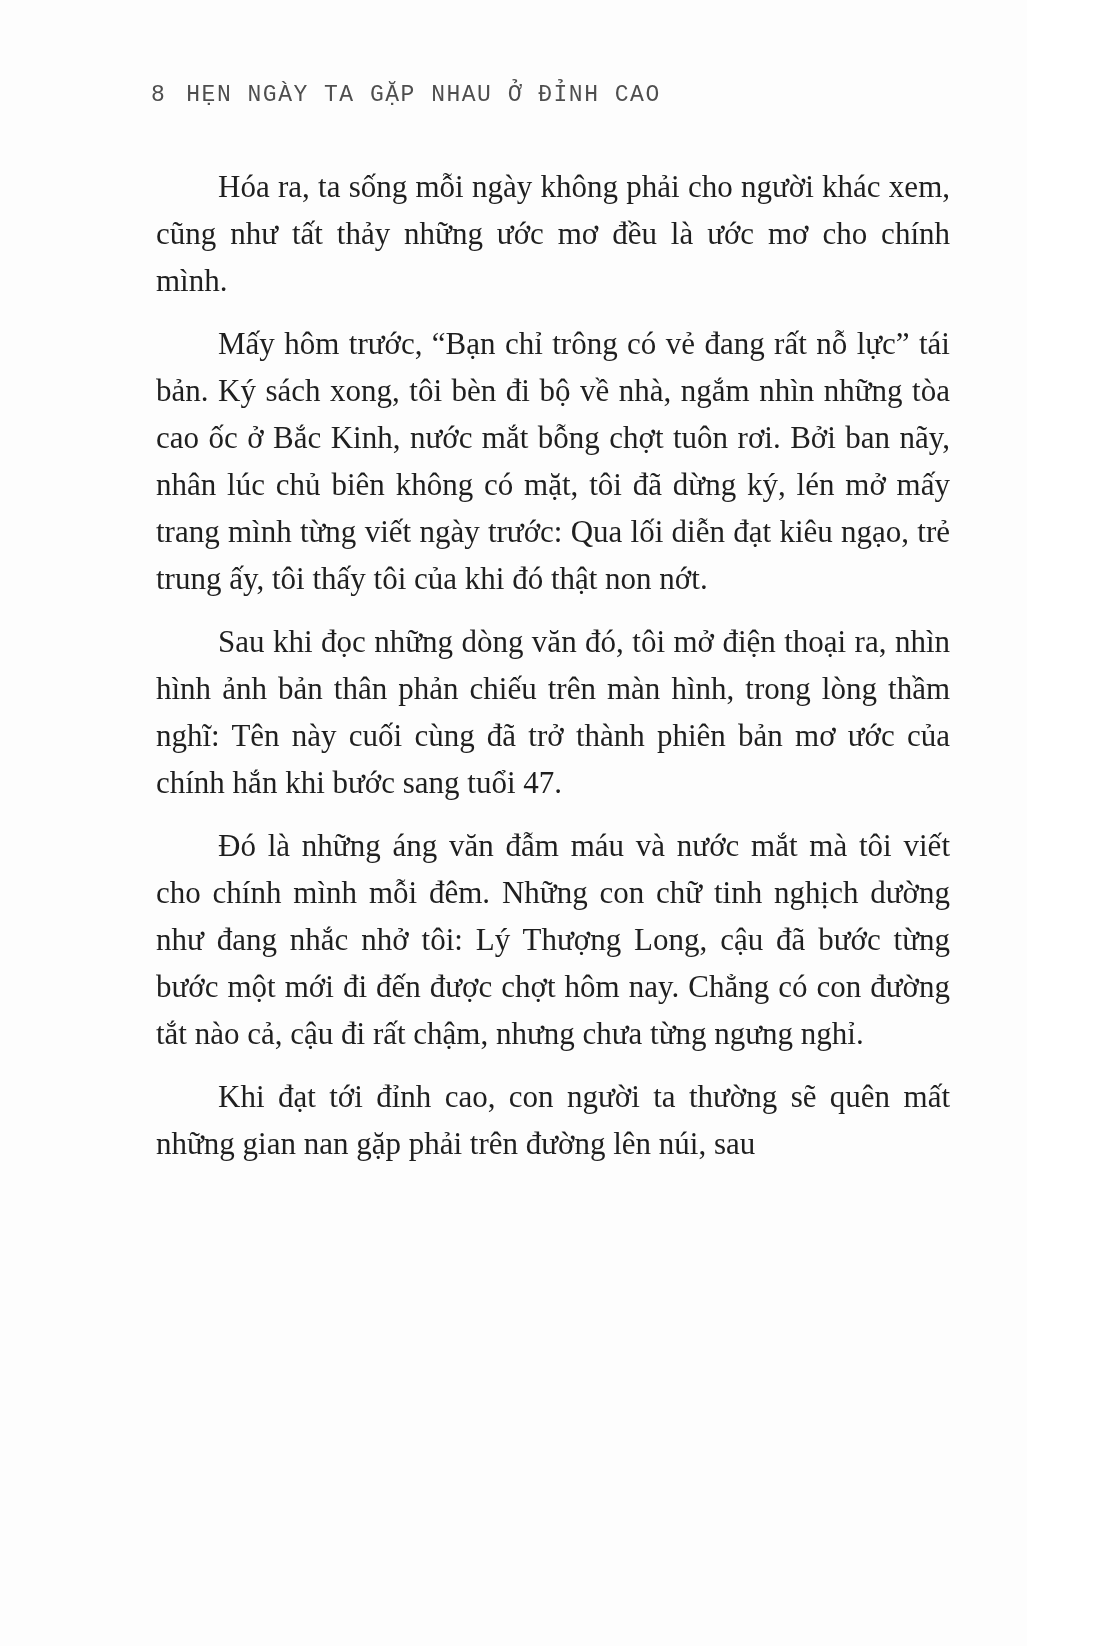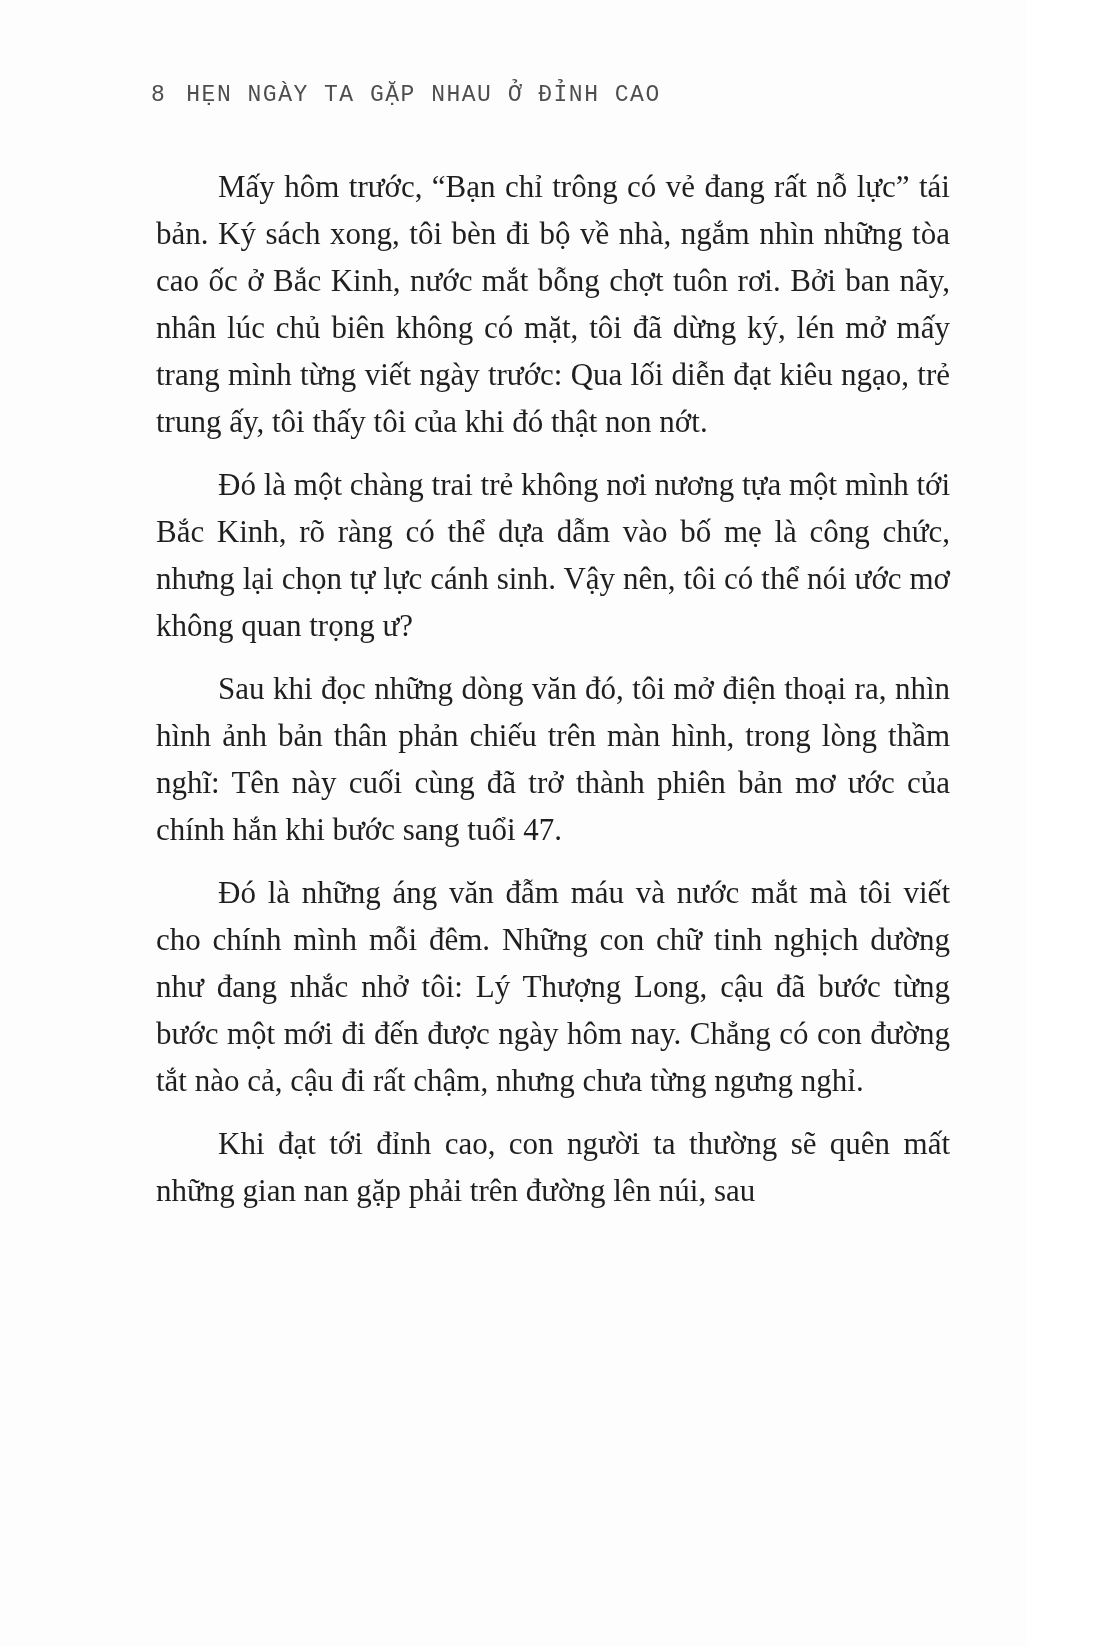--- a/index.html
+++ b/index.html
@@ -52,20 +52,20 @@
 </head>
 <body>
 
 <div class="page">
 
   <div class="running-header">
     <span class="page-number">8</span><span>HẸN NGÀY TA GẶP NHAU Ở ĐỈNH CAO</span>
   </div>
 
   <div class="body-text">
+    <p>Hóa ra, ta sống mỗi ngày không phải cho người khác xem, cũng như tất thảy những ước mơ đều là ước mơ cho chính mình.</p>
     <p>Mấy hôm trước, “Bạn chỉ trông có vẻ đang rất nỗ lực” tái bản. Ký sách xong, tôi bèn đi bộ về nhà, ngắm nhìn những tòa cao ốc ở Bắc Kinh, nước mắt bỗng chợt tuôn rơi. Bởi ban nãy, nhân lúc chủ biên không có mặt, tôi đã dừng ký, lén mở mấy trang mình từng viết ngày trước: Qua lối diễn đạt kiêu ngạo, trẻ trung ấy, tôi thấy tôi của khi đó thật non nớt.</p>
-    <p>Đó là một chàng trai trẻ không nơi nương tựa một mình tới Bắc Kinh, rõ ràng có thể dựa dẫm vào bố mẹ là công chức, nhưng lại chọn tự lực cánh sinh. Vậy nên, tôi có thể nói ước mơ không quan trọng ư?</p>
     <p>Sau khi đọc những dòng văn đó, tôi mở điện thoại ra, nhìn hình ảnh bản thân phản chiếu trên màn hình, trong lòng thầm nghĩ: Tên này cuối cùng đã trở thành phiên bản mơ ước của chính hắn khi bước sang tuổi 47.</p>
-    <p>Đó là những áng văn đẫm máu và nước mắt mà tôi viết cho chính mình mỗi đêm. Những con chữ tinh nghịch dường như đang nhắc nhở tôi: Lý Thượng Long, cậu đã bước từng bước một mới đi đến được ngày hôm nay. Chẳng có con đường tắt nào cả, cậu đi rất chậm, nhưng chưa từng ngưng nghỉ.</p>
+    <p>Đó là những áng văn đẫm máu và nước mắt mà tôi viết cho chính mình mỗi đêm. Những con chữ tinh nghịch dường như đang nhắc nhở tôi: Lý Thượng Long, cậu đã bước từng bước một mới đi đến được chợt hôm nay. Chẳng có con đường tắt nào cả, cậu đi rất chậm, nhưng chưa từng ngưng nghỉ.</p>
     <p>Khi đạt tới đỉnh cao, con người ta thường sẽ quên mất những gian nan gặp phải trên đường lên núi, sau</p>
   </div>
 
 </div>
 
 </body></html>

